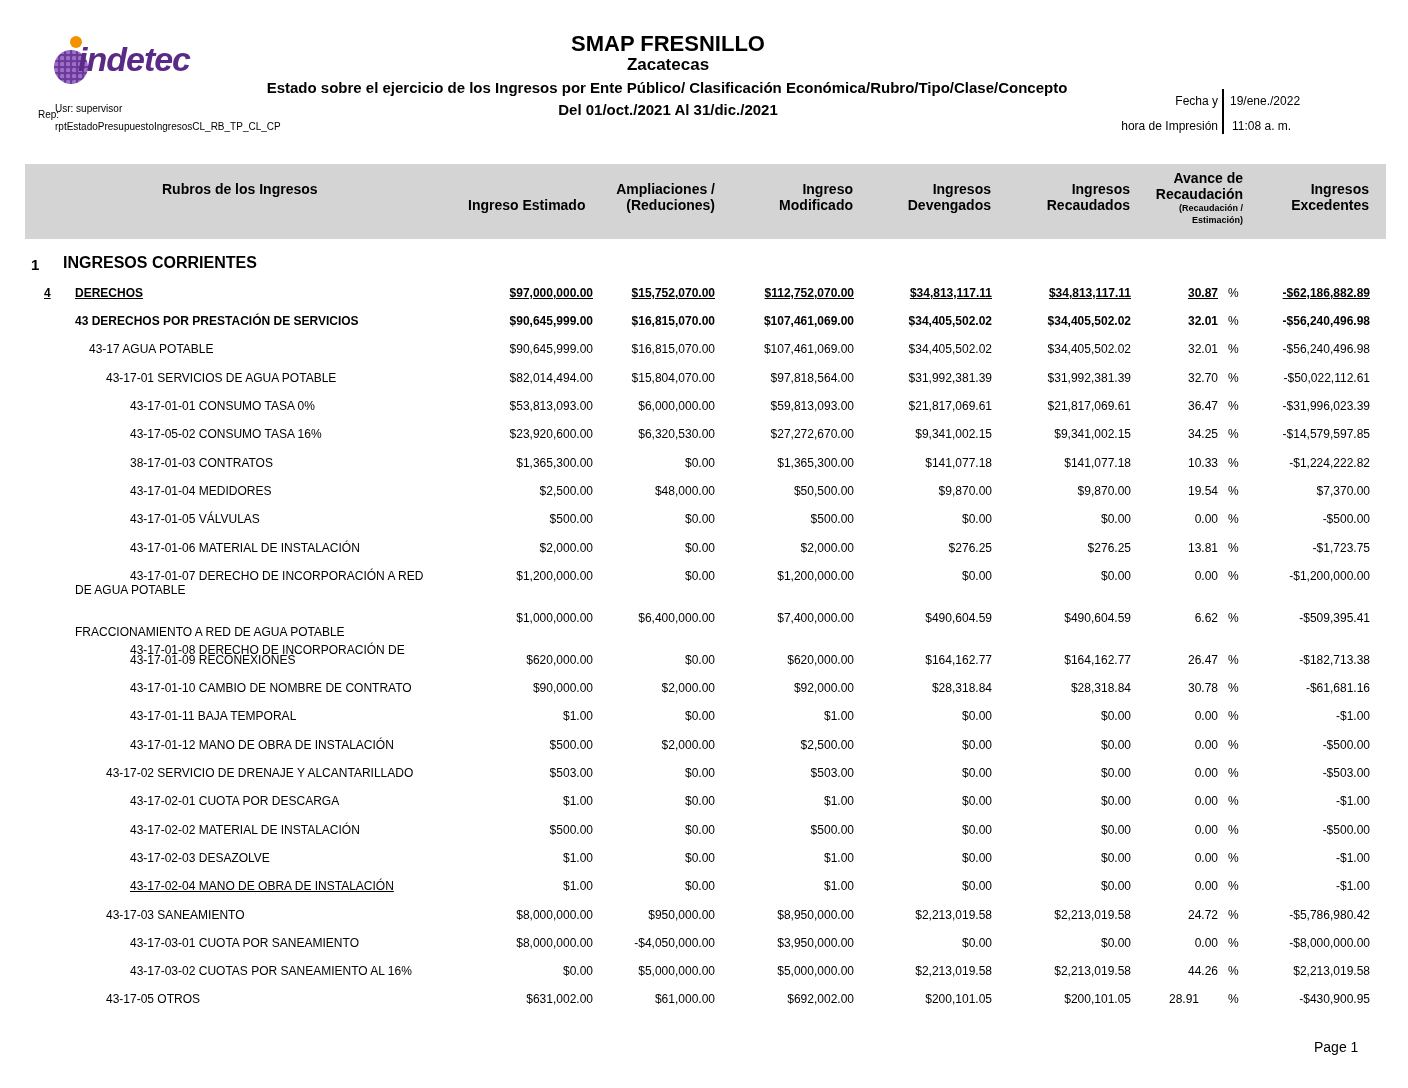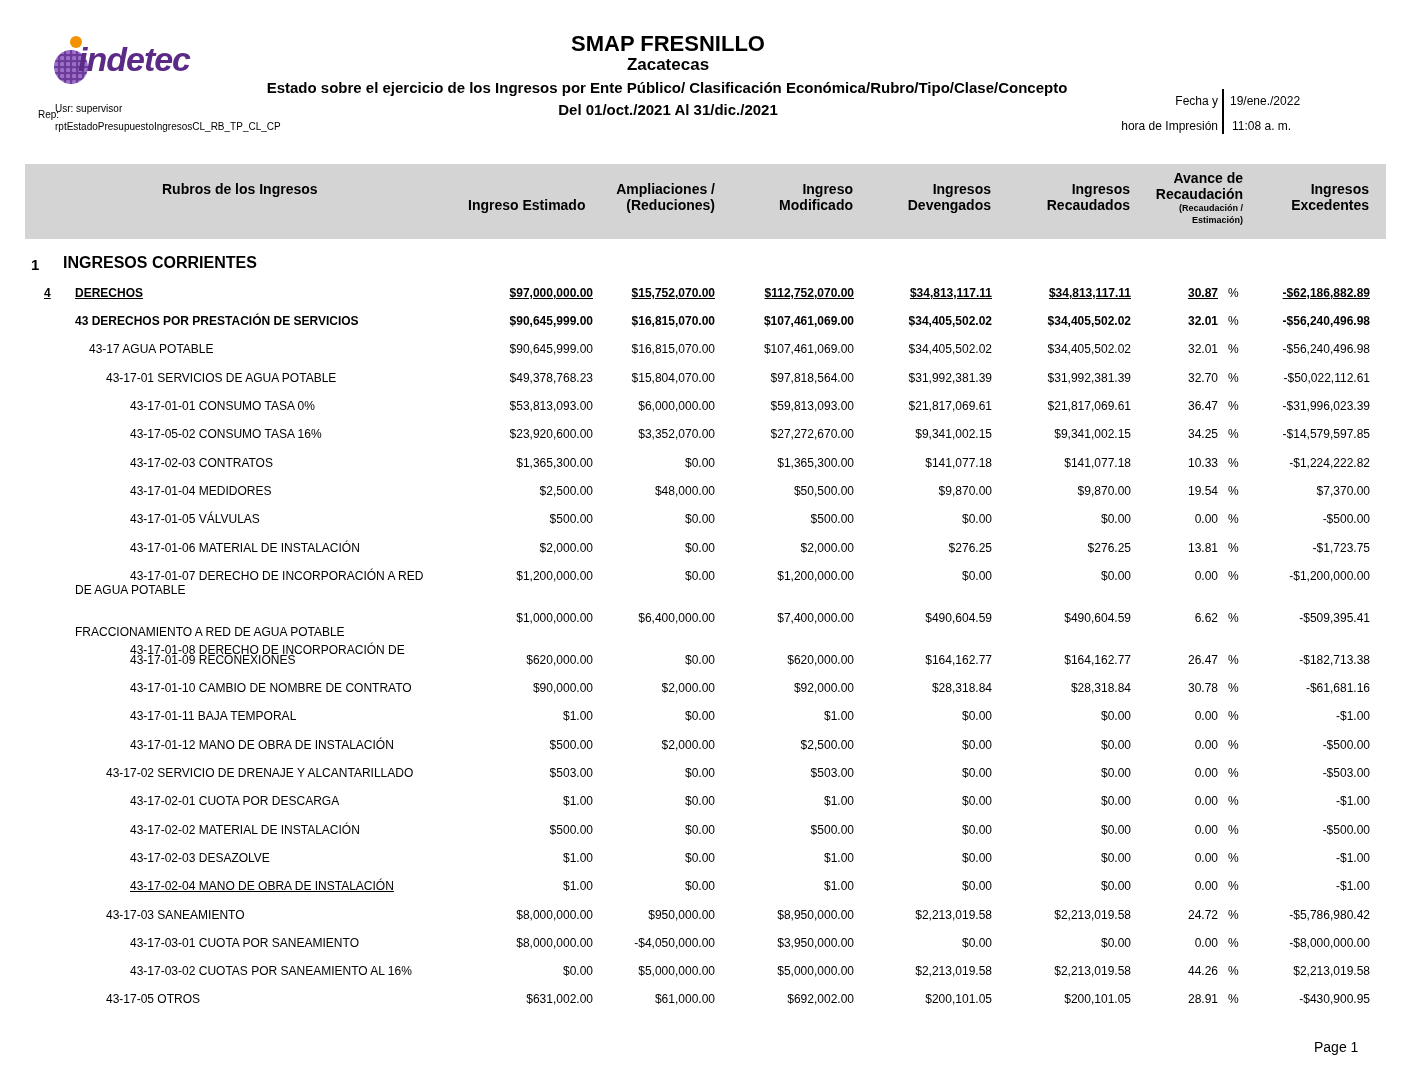--- a/index.html
+++ b/index.html
@@ -120,21 +120,21 @@
       <div class="c r" style="left:600px;width:115px;">$16,815,070.00</div>
       <div class="c r" style="left:720px;width:134px;">$107,461,069.00</div>
       <div class="c r" style="left:860px;width:132px;">$34,405,502.02</div>
       <div class="c r" style="left:1000px;width:131px;">$34,405,502.02</div>
       <div class="c r" style="left:1150px;width:68px;">32.01</div>
       <div class="c" style="left:1228px;">%</div>
       <div class="c r" style="left:1240px;width:130px;">-$56,240,496.98</div>
     </div>
     <div class="row" style="top: 371px;">
       <div class="c" style="left:106px;">43-17-01 SERVICIOS DE AGUA POTABLE</div>
-      <div class="c r" style="left:450px;width:143px;">$49,378,768.23</div>
+      <div class="c r" style="left:450px;width:143px;">$82,014,494.00</div>
       <div class="c r" style="left:600px;width:115px;">$15,804,070.00</div>
       <div class="c r" style="left:720px;width:134px;">$97,818,564.00</div>
       <div class="c r" style="left:860px;width:132px;">$31,992,381.39</div>
       <div class="c r" style="left:1000px;width:131px;">$31,992,381.39</div>
       <div class="c r" style="left:1150px;width:68px;">32.70</div>
       <div class="c" style="left:1228px;">%</div>
       <div class="c r" style="left:1240px;width:130px;">-$50,022,112.61</div>
     </div>
     <div class="row" style="top: 399px;">
       <div class="c" style="left:130px;">43-17-01-01 CONSUMO TASA 0%</div>
@@ -143,30 +143,30 @@
       <div class="c r" style="left:720px;width:134px;">$59,813,093.00</div>
       <div class="c r" style="left:860px;width:132px;">$21,817,069.61</div>
       <div class="c r" style="left:1000px;width:131px;">$21,817,069.61</div>
       <div class="c r" style="left:1150px;width:68px;">36.47</div>
       <div class="c" style="left:1228px;">%</div>
       <div class="c r" style="left:1240px;width:130px;">-$31,996,023.39</div>
     </div>
     <div class="row" style="top: 427px;">
       <div class="c" style="left:130px;">43-17-05-02 CONSUMO TASA 16%</div>
       <div class="c r" style="left:450px;width:143px;">$23,920,600.00</div>
-      <div class="c r" style="left:600px;width:115px;">$3,352,070.00</div>
+      <div class="c r" style="left:600px;width:115px;">$6,320,530.00</div>
       <div class="c r" style="left:720px;width:134px;">$27,272,670.00</div>
       <div class="c r" style="left:860px;width:132px;">$9,341,002.15</div>
       <div class="c r" style="left:1000px;width:131px;">$9,341,002.15</div>
       <div class="c r" style="left:1150px;width:68px;">34.25</div>
       <div class="c" style="left:1228px;">%</div>
       <div class="c r" style="left:1240px;width:130px;">-$14,579,597.85</div>
     </div>
     <div class="row" style="top: 456px;">
-      <div class="c" style="left:130px;">43-17-02-03 CONTRATOS</div>
+      <div class="c" style="left:130px;">38-17-01-03 CONTRATOS</div>
       <div class="c r" style="left:450px;width:143px;">$1,365,300.00</div>
       <div class="c r" style="left:600px;width:115px;">$0.00</div>
       <div class="c r" style="left:720px;width:134px;">$1,365,300.00</div>
       <div class="c r" style="left:860px;width:132px;">$141,077.18</div>
       <div class="c r" style="left:1000px;width:131px;">$141,077.18</div>
       <div class="c r" style="left:1150px;width:68px;">10.33</div>
       <div class="c" style="left:1228px;">%</div>
       <div class="c r" style="left:1240px;width:130px;">-$1,224,222.82</div>
     </div>
     <div class="row" style="top: 484px;">
@@ -358,19 +358,19 @@
       <div class="c" style="left:1228px;">%</div>
       <div class="c r" style="left:1240px;width:130px;">$2,213,019.58</div>
     </div>
     <div class="row" style="top: 992px;">
       <div class="c" style="left:106px;">43-17-05 OTROS</div>
       <div class="c r" style="left:450px;width:143px;">$631,002.00</div>
       <div class="c r" style="left:600px;width:115px;">$61,000.00</div>
       <div class="c r" style="left:720px;width:134px;">$692,002.00</div>
       <div class="c r" style="left:860px;width:132px;">$200,101.05</div>
       <div class="c r" style="left:1000px;width:131px;">$200,101.05</div>
-      <div class="c r" style="left:1150px;width:68px;">28.91</div>
+      <div class="c r" style="left:1150px;width:68px;text-align:center;">28.91</div>
       <div class="c" style="left:1228px;">%</div>
       <div class="c r" style="left:1240px;width:130px;">-$430,900.95</div>
     </div>
   </div>
 
 <div class="abs footer">Page 1</div>
 
 </body></html>

